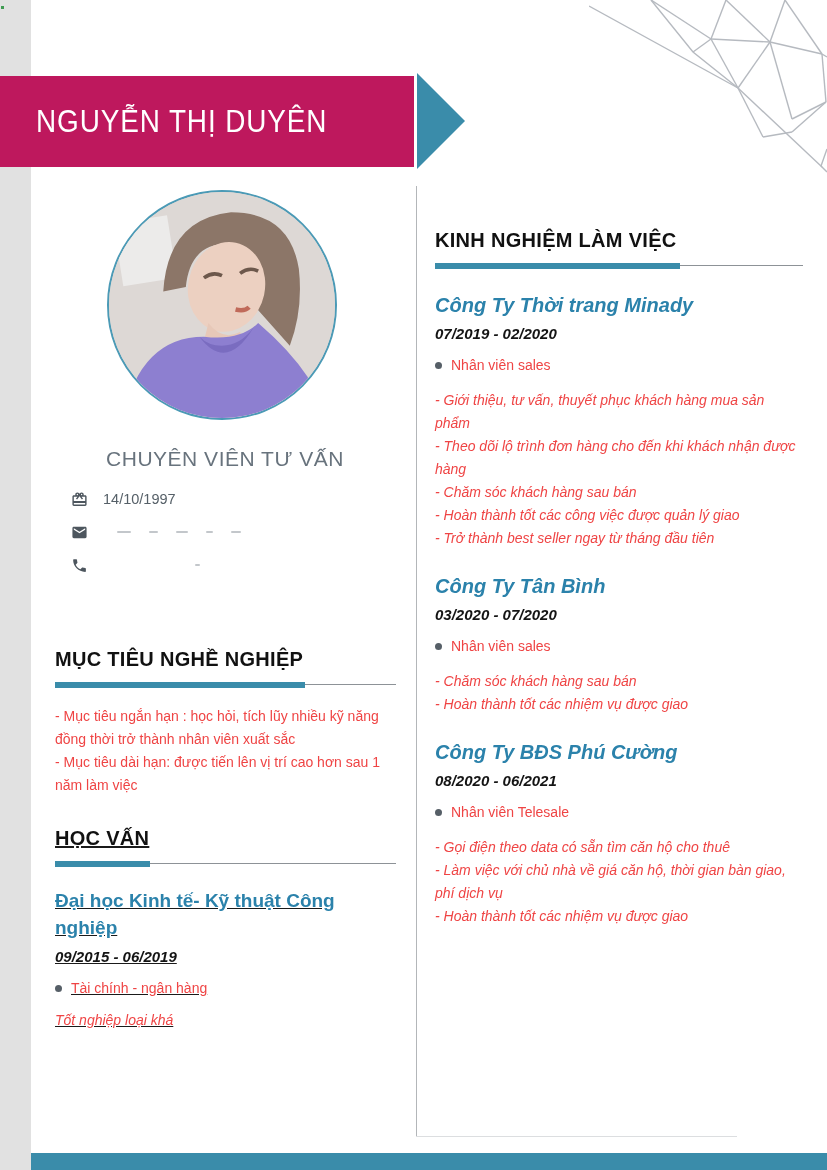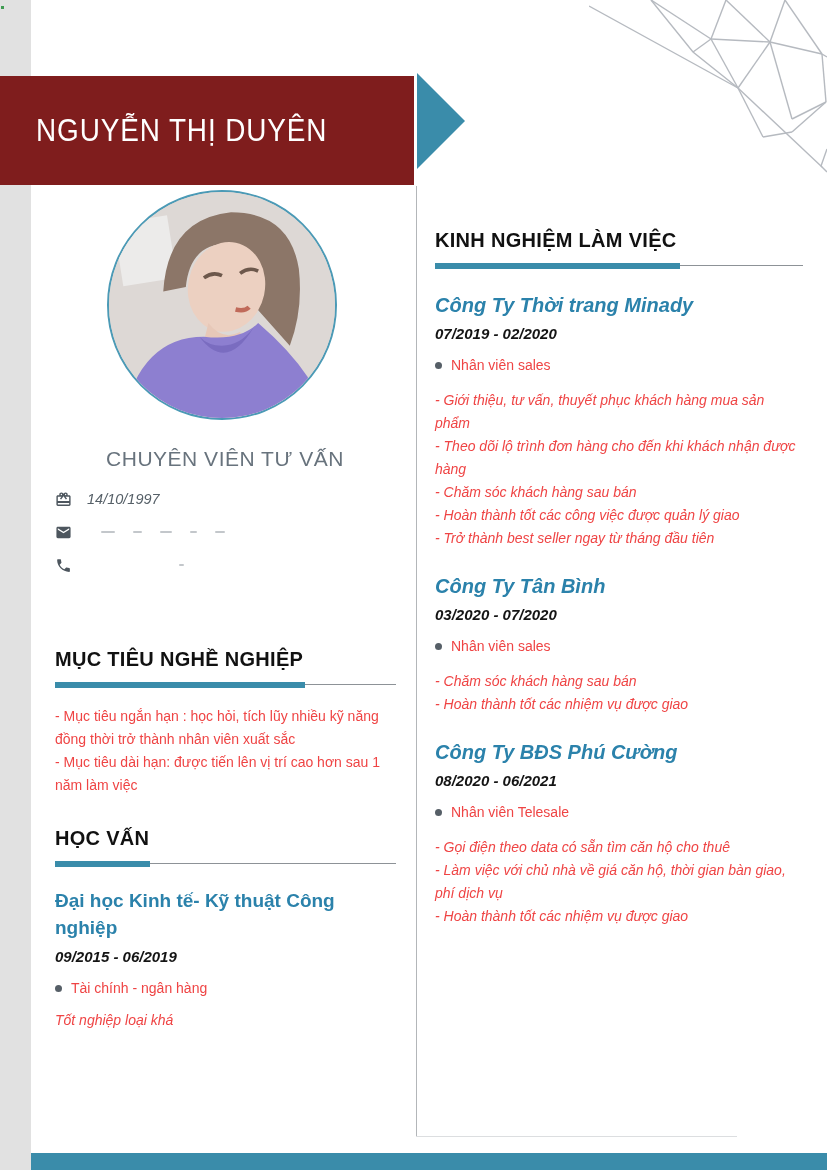--- a/index.html
+++ b/index.html
@@ -6,60 +6,60 @@
   html,body { background:#ffffff; }
   .page {
     position:relative; width:827px; height:1170px; background:#ffffff;
     font-family:"Liberation Sans","DejaVu Sans",sans-serif; overflow:hidden;
     color:#1a1a1a;
   }
   .left-strip { position:absolute; left:0; top:0; width:31px; height:1170px; background:#e1e1e1; }
   .green-speck { position:absolute; left:1px; top:6px; width:3px; height:3px; background:#3f9b52; }
 
   
-  .banner { position:absolute; left:0; top:76px; width:414px; height:109px; background:#7f1d1d; z-index:3; display:flex; align-items:center; }
+  .banner { position:absolute; left:0; top:76px; width:414px; height:91px; background:#be185d; z-index:3; display:flex; align-items:center; }
   .banner-name { color:#ffffff; font-size:31px; font-weight:400; letter-spacing:1px; padding-left:40px; white-space:nowrap; transform:scaleX(0.9); transform-origin:left center; }
   .banner-arrow { position:absolute; left:417px; top:73px; width:0; height:0; z-index:3;
     border-left:48px solid #3a8caa; border-top:48px solid transparent; border-bottom:48px solid transparent; }
 
   
   .wireframe { position:absolute; right:0; top:0; z-index:1; }
   .wireframe path { stroke:#b6bac0; stroke-width:1.4; fill:none; }
 
   
   .photo { position:absolute; left:107px; top:190px; width:230px; height:230px; border-radius:50%;
     border:2px solid #4b9ab6; overflow:hidden; background:#ddd8d5; }
   .photo svg { display:block; width:100%; height:100%; }
 
   .job-title { position:absolute; left:55px; top:447px; width:340px; text-align:center;
     font-size:21px; color:#68737d; letter-spacing:0.5px; }
 
   
-  .contacts { position:absolute; left:55px; top:488px; width:340px;font-style:italic; }
+  .contacts { position:absolute; left:71px; top:488px; width:340px; }
   .contact-row { display:flex; align-items:center; height:22px; margin-bottom:11px; }
   .contact-icon { width:17px; height:17px; margin-right:15px; flex:0 0 17px; }
   .contact-icon svg { display:block; width:17px; height:17px; fill:#4d565e; }
   .contact-value { font-size:14.5px; color:#566068; }
   .redact-marks { display:flex; align-items:center; gap:18px; margin-left:14px; }
   .redact-marks i { display:block; height:2px; background:#c3c7cb; border-radius:1px; }
 
   
   .section-heading { font-size:20px; font-weight:bold; color:#111111; letter-spacing:0.3px; }
   .rule { position:relative; height:6px; margin-top:11px; }
   .rule .line { position:absolute; top:2px; left:0; right:0; height:1px; background:#8d9297; }
   .rule .bar { position:absolute; top:0; left:0; height:6px; background:#3a8caa; }
   .bar-objective { width:250px; } .bar-education { width:95px; } .bar-experience { width:245px; }
 
   .body-text { font-size:14px; line-height:23px; color:#ef4444; }
   .italic { font-style:italic; }
 
   .objective-section { position:absolute; left:55px; top:648px; width:341px; }
   .objective-section .body-text { margin-top:17px; }
 
-  .education-section { position:absolute; left:55px; top:827px; width:341px; }
+  .education-section { position:absolute; left:55px; top:827px; width:341px;text-decoration:underline; }
   .school-name { margin-top:20px; font-size:19px; font-weight:bold; color:#2b82ab; line-height:27px; }
   .period { margin-top:7px; font-size:15px; font-weight:bold; font-style:italic; color:#141414; }
   .role-row { margin-top:12px; display:flex; align-items:center; }
   .bullet-dot { display:inline-block; width:7px; height:7px; border-radius:50%; background:#565f67; margin-right:9px; flex:0 0 7px; }
   .note { margin-top:9px; }
 
   .experience-section { position:absolute; left:435px; top:183px; width:368px;margin-top:46px; }
   .job { margin-top:24px; }
   .company-name { font-size:20px; font-weight:bold; font-style:italic; color:#2b82ab; line-height:25px; }
   .job .details { margin-top:12px; }

